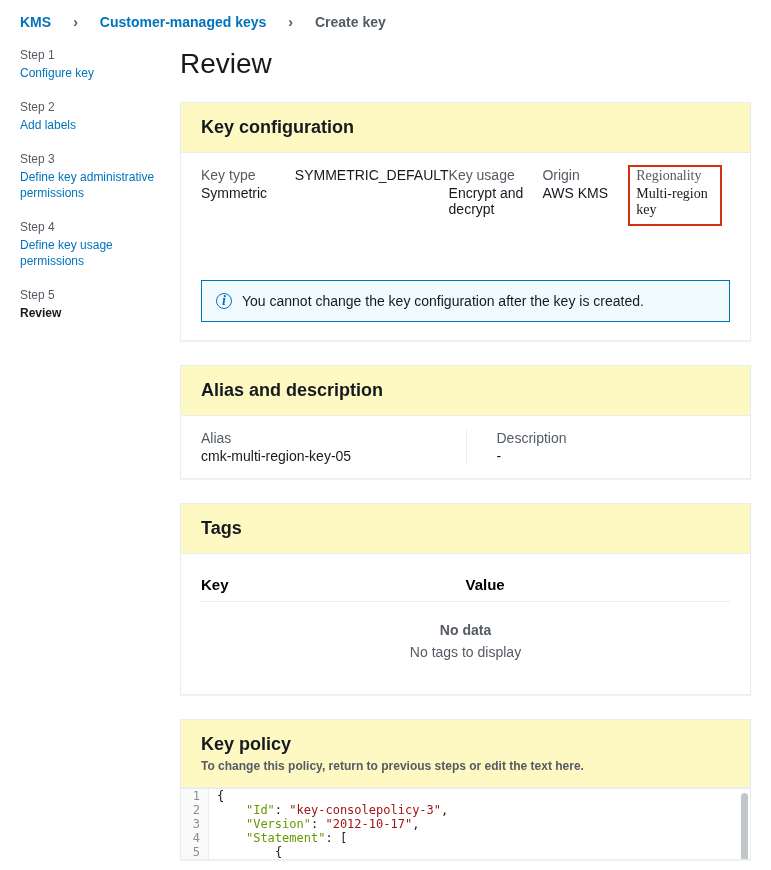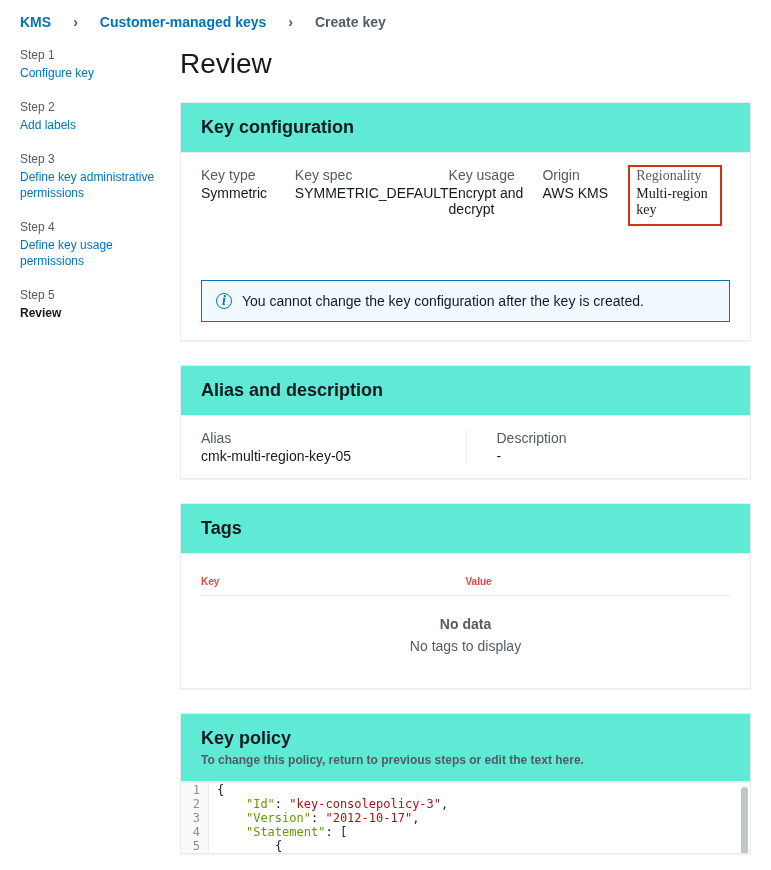--- a/index.html
+++ b/index.html
@@ -10,33 +10,33 @@
   .chev { color: #545b64; }
   .content { display: flex; }
   .sidebar { width: 180px; padding: 12px 20px 0 20px; }
   .step { margin-bottom: 20px; }
   .step-label { font-size: 12px; color: #545b64; margin-bottom: 2px; }
   .step-link a { color: #0073bb; text-decoration: none; font-size: 12px; }
   .step-link a.current { color: #16191f; font-weight: 700; }
   .main { flex: 1; padding: 0 20px 10px 0; }
   h1.page-title { font-size: 28px; font-weight: 400; margin: 12px 0 22px 0; }
   .panel { border: 1px solid #eaeded; box-shadow: 0 1px 1px rgba(0,0,0,.05); margin-bottom: 24px; }
-  .panel-header { padding: 14px 20px; font-size: 18px; font-weight: 700; border-bottom: 1px solid #eaeded; background:#5eead4; }
+  .panel-header { padding: 14px 20px; font-size: 18px; font-weight: 700; border-bottom: 1px solid #eaeded; background:#fef9c3; }
   .panel-header small { display:block; font-size:12px; font-weight:700; color:#545b64; margin-top:4px;}
   .panel-body { padding: 14px 20px; }
   .kv-grid { display: grid; grid-template-columns: 1fr 1fr 1fr 1fr 1fr; row-gap: 20px; }
   .kv .label { font-size: 14px; color: #545b64; margin-bottom: 2px; }
   .kv .value { font-size: 14px; }
   .highlight { border: 2px solid #d13212; display:inline-block; padding: 1px 8px 6px 6px; position: relative; left: -8px; top:-2px;font-family:Liberation Serif, serif; }
   .info-box { border: 1px solid #0073bb; background: #f1faff; margin: 18px 20px 0 20px; margin-bottom: 18px; padding: 12px 14px; font-size: 14px; display:flex; align-items:center; gap:10px;}
   .info-box .icon { color:#0073bb; font-size:14px; width:16px; height:16px; border:1px solid #0073bb; border-radius:50%; display:flex; align-items:center; justify-content:center; font-weight:700; font-family: Georgia,serif; font-style: italic;}
   .two-col { display:grid; grid-template-columns: 1fr 1fr; }
   .sep { border-left:1px solid #eaeded; padding-left:30px; }
   .tags-table { width:100%; }
-  .tags-head { display:grid; grid-template-columns: 1fr 1fr; border-bottom:1px solid #eaeded; padding: 8px 0; color:#ef4444; font-size:10px; font-weight:700; }
+  .tags-head { display:grid; grid-template-columns: 1fr 1fr; border-bottom:1px solid #eaeded; padding: 8px 0; color:#000000; font-size:15px; font-weight:700; }
   .tags-empty { text-align:center; padding: 20px 0; color:#545b64; }
   .tags-empty .nodata { color:#545b64; font-weight:700; margin-bottom:6px; }
   .tags-empty .nomsg { color:#545b64; font-size:14px; }
   .code-block { border-top:1px solid #eaeded; font-family: Monaco, Menlo, Consolas, monospace; font-size: 12px; max-height: 202px; overflow-y:auto; position:relative; }
   .code-line { display:flex; }
   .lineno { width: 28px; text-align:right; padding: 0 8px 0 0; color:#879196; background:#fafafa; border-right:1px solid #eaeded; user-select:none;}
   .linetxt { padding: 0 8px; white-space: pre; }
   .tok-key { color:#690; }
   .tok-str { color:#a31515; }
   .tok-punct { color:#16191f; }
@@ -83,21 +83,20 @@
 
       <div class="panel">
         <div class="panel-header">Key configuration</div>
         <div class="panel-body">
           <div class="kv-grid">
             <div class="kv">
               <div class="label">Key type</div>
               <div class="value">Symmetric</div>
             </div>
             <div class="kv">
-              <div class="label">Key spec</div>
               <div class="value">SYMMETRIC_DEFAULT</div>
             </div>
             <div class="kv">
               <div class="label">Key usage</div>
               <div class="value">Encrypt and decrypt</div>
             </div>
             <div class="kv">
               <div class="label">Origin</div>
               <div class="value">AWS KMS</div>
             </div>

